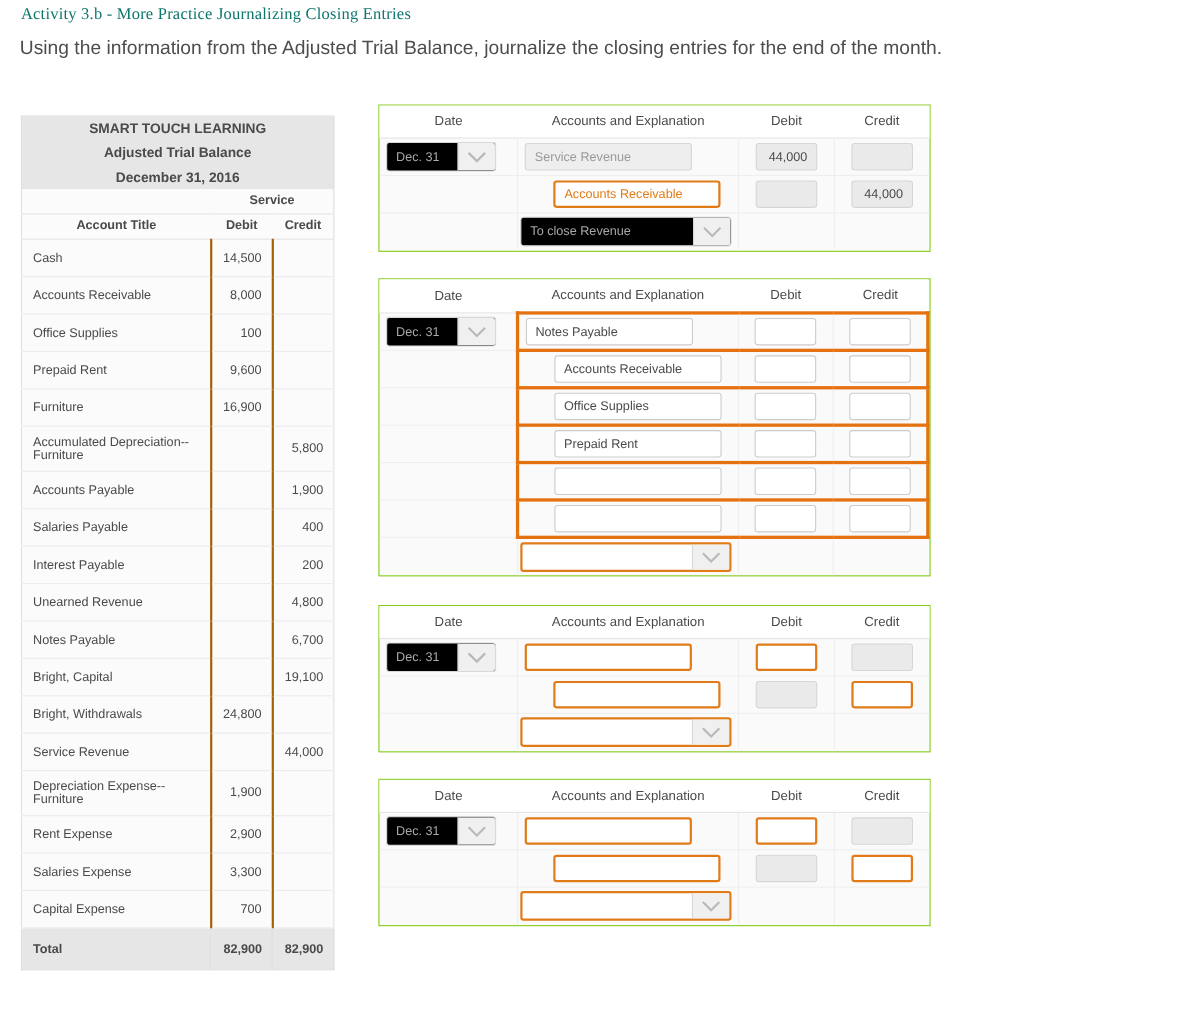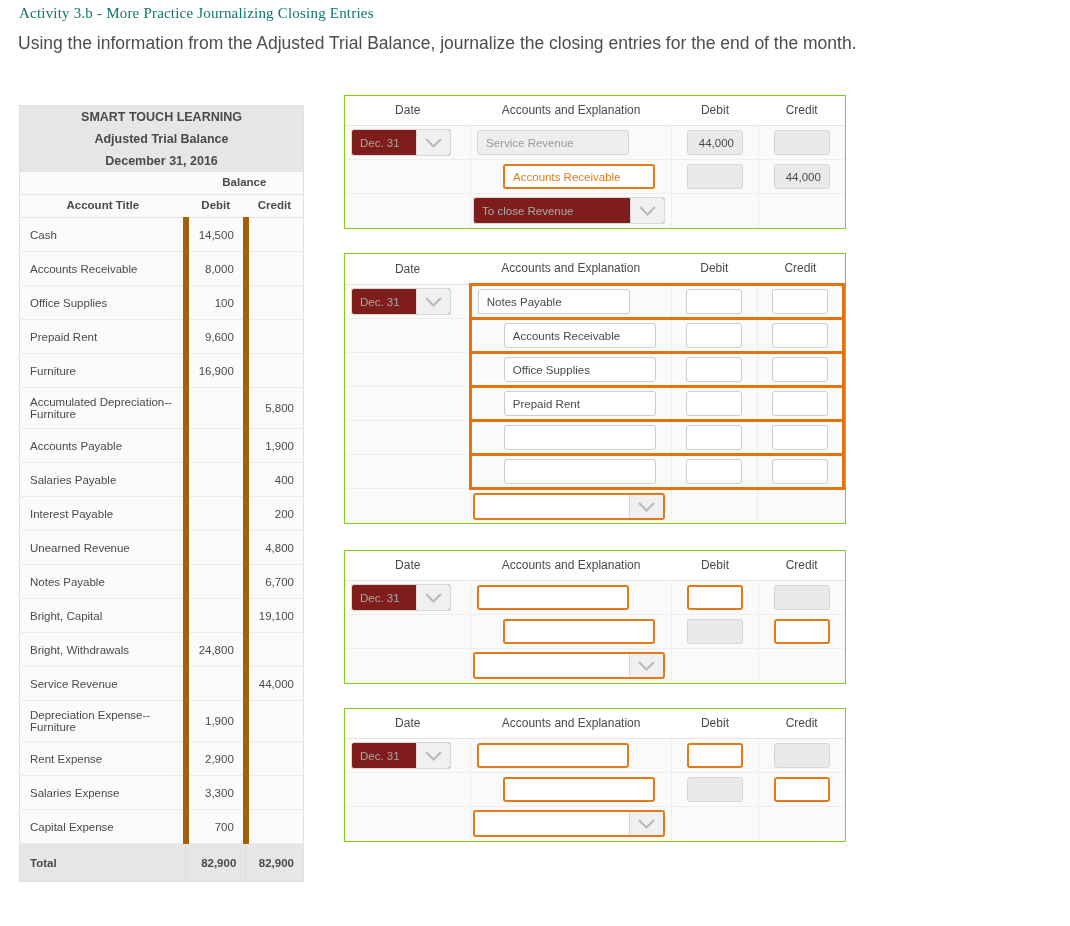--- a/index.html
+++ b/index.html
@@ -53,21 +53,21 @@
   .tb-colhead .c-num { text-align: center; }
   .balance-label { text-align: center; font-weight: bold; padding-top: 5px; padding-bottom: 1px; }
   .tb-row td {
     padding: 8px 8px 8px 10px;
     border-bottom: 1px solid #ececec;
     vertical-align: middle;
     height: 34px;
   }
   .tb-row td.num { text-align: right; padding-right: 9px; }
   .tb-row td.c1 { width: 180px; }
-  .tb-row td.c2, .tb-row td.c3 { width: 52px; border-left: 6px solid #a16207; }
+  .tb-row td.c2, .tb-row td.c3 { width: 52px; border-left: 2px solid #a16207; }
   .tb-total td {
     background: #e6e6e6; font-weight: bold;
     padding: 12px 8px 12px 10px; height: 38px;
   }
   .tb-total td.num { text-align: right; padding-right: 9px; }
   .tb-total td.c2, .tb-total td.c3 { border-left: 1px solid #dedede; }
   .rule-wrap { display: inline-block; }
   .rule-top { border-top: 1px solid #6b6b6b; height: 1px; margin-bottom: 3px; }
   .rule-bot { border-top: 1px solid #6b6b6b; border-bottom: 1px solid #6b6b6b; height: 3px; margin-top: 3px; }
 
@@ -118,21 +118,21 @@
   .inp.acct { width: 152px; }
   .inp.acct-indent { width: 152px; margin-left: 26px; }
   .inp.num { width: 56px; justify-content: flex-end; }
   .inp.num-disabled { background: #eaeaea; border-color: #d6d6d6; }
 
   .sel {
     height: 27px; border: 1px solid #cccccc; border-radius: 3px;
     background: #ffffff; display: flex; align-items: center;
     overflow: hidden;
   }
-  .sel.disabled { background: #7f1d1d; border-color: #d8d8d8; }
+  .sel.disabled { background: #000000; border-color: #d8d8d8; }
   .sel.orange { border: 2px solid #e07b18; }
   .sel .sel-text {
     flex: 1; padding: 0 8px; font-size: 11.5px; color: #4a4a4a;
     white-space: nowrap; overflow: hidden;
   }
   .sel.disabled .sel-text { color: #a8a8a8; }
   .sel .sel-arrow {
     width: 34px; height: 100%;
     border-left: 1px solid #d8d8d8;
     background: #f0f0f0;
@@ -160,21 +160,21 @@
     <tbody>
       <tr>
         <td class="tb-head-band" colspan="3">
           <div>SMART TOUCH LEARNING</div>
           <div>Adjusted Trial Balance</div>
           <div>December 31, 2016</div>
         </td>
       </tr>
       <tr class="tb-colhead">
         <td></td>
-        <td class="balance-label" colspan="2">Balance</td>
+        <td class="balance-label" colspan="2">Service</td>
       </tr>
       <tr class="tb-colhead">
         <td class="c-title">Account Title</td>
         <td class="c-num">Debit</td>
         <td class="c-num">Credit</td>
       </tr>
 
       <tr class="tb-row">
           <td class="c1">Cash</td>
           <td class="c2 num">14,500</td>

